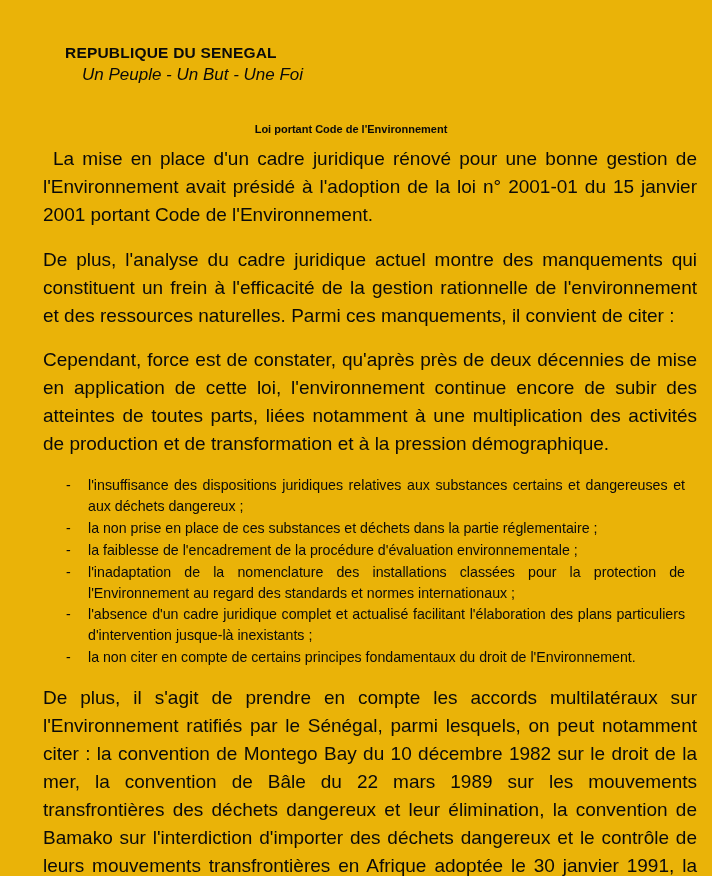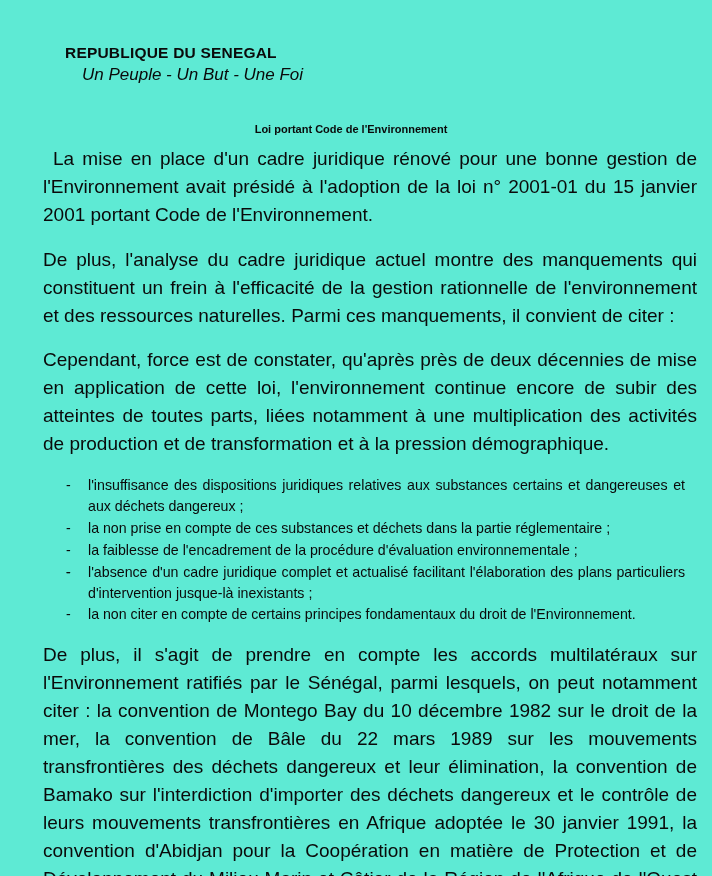--- a/index.html
+++ b/index.html
@@ -14,21 +14,21 @@
     overflow: hidden;
     font-family: "Liberation Sans", sans-serif;
     color: #0a0a0a;
     -webkit-font-smoothing: antialiased;
   }
 
   .page {
     position: relative;
     width: 712px;
     height: 876px;
-    background: #5eead4;
+    background: #eab308;
     overflow: hidden;
   }
 
   
   .letterhead {
     padding: 44px 0 0 65px;
   }
   .republic {
     font-size: 15.5px;
     font-weight: bold;
@@ -124,28 +124,29 @@
 
     <p class="para">Cependant, force est de constater, qu'après près de deux décennies de mise en application de cette loi, l'environnement continue encore de subir des atteintes de toutes parts, liées notamment à une multiplication des activités de production et de transformation et à la pression démographique.</p>
 
     <ul class="dash-list">
       <li>
         <span class="dash">-</span>
         <span>l'insuffisance des dispositions juridiques relatives aux substances certains et dangereuses et aux déchets dangereux ;</span>
       </li>
       <li>
         <span class="dash">-</span>
-        <span>la non prise en compte de ces substances et déchets dans la partie réglementaire ;</span>
+        <span>la non prise en place de ces substances et déchets dans la partie réglementaire ;</span>
       </li>
       <li>
         <span class="dash">-</span>
         <span>la faiblesse de l'encadrement de la procédure d'évaluation environnementale ;</span>
       </li>
       <li>
         <span class="dash">-</span>
+        <span>l'inadaptation de la nomenclature des installations classées pour la protection de l'Environnement au regard des standards et normes internationaux ;</span>
       </li>
       <li>
         <span class="dash">-</span>
         <span>l'absence d'un cadre juridique complet et actualisé facilitant l'élaboration des plans particuliers d'intervention jusque-là inexistants ;</span>
       </li>
       <li>
         <span class="dash">-</span>
         <span>la non citer en compte de certains principes fondamentaux du droit de l'Environnement.</span>
       </li>
     </ul>

